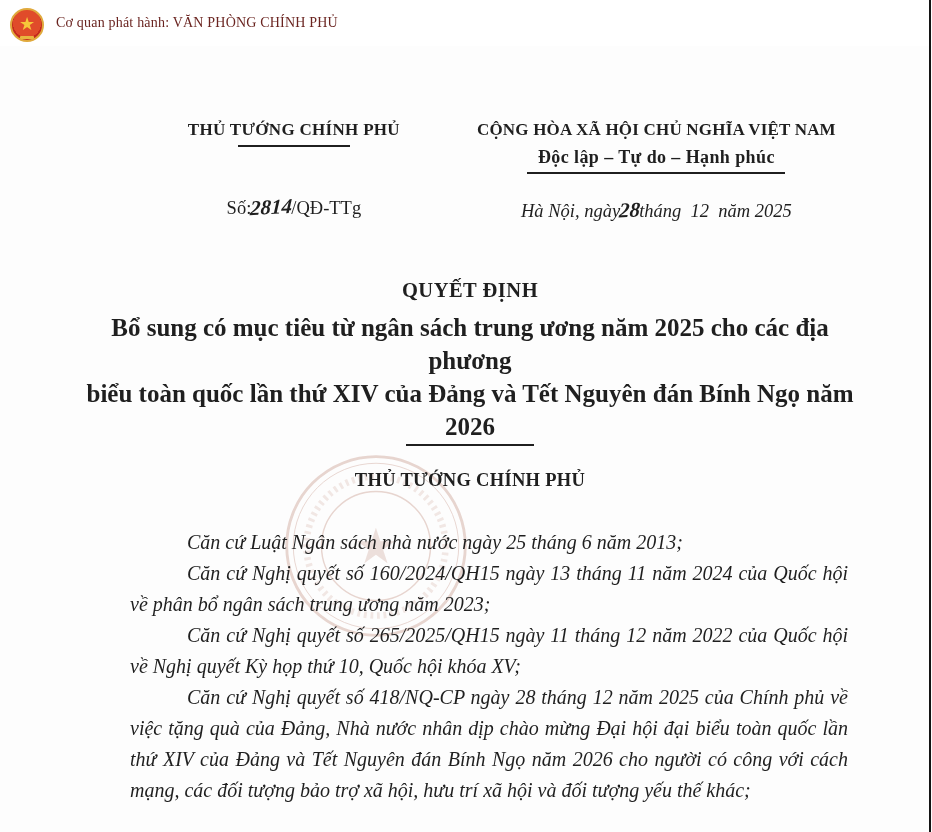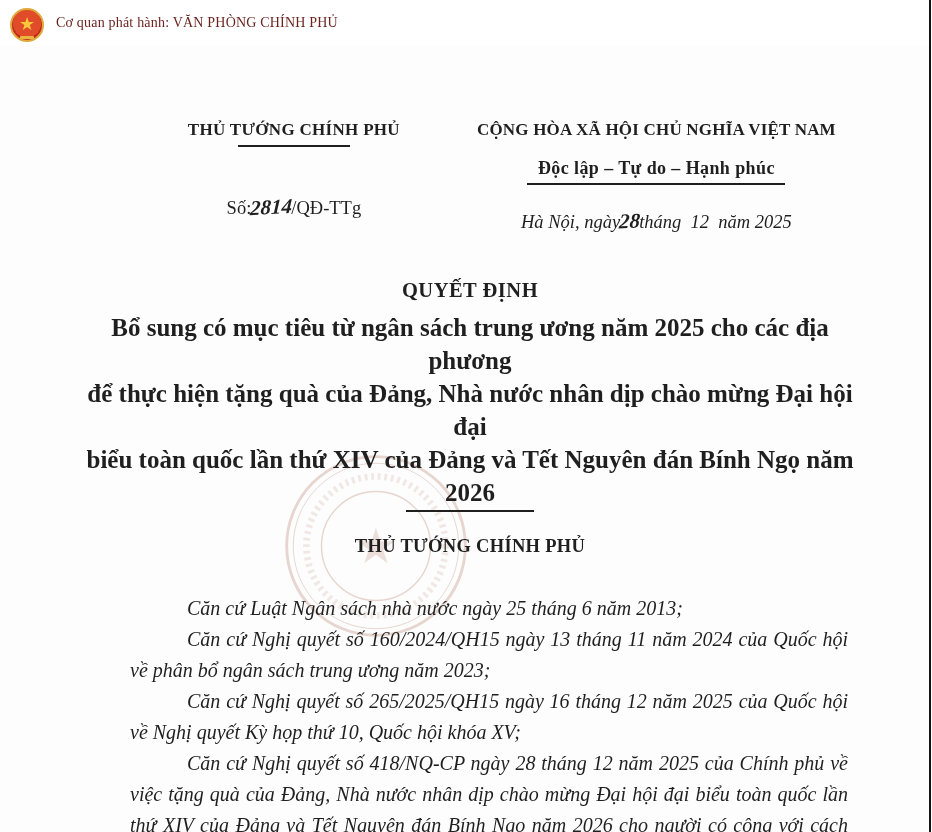--- a/index.html
+++ b/index.html
@@ -19,21 +19,21 @@
   
   .edge-line{position:absolute;top:0;right:1px;width:2px;height:832px;background:#141414;}
   
   .head-row{position:absolute;top:120px;left:85px;right:77px;display:flex;justify-content:space-between;}
   .head-left{width:340px;margin-left:45px;text-align:center;}
   .head-right{width:412px;text-align:center;}
   .issuer{font-size:17px;font-weight:bold;letter-spacing:.3px;}
   .rule{background:#1f1f1f;margin:0 auto;}
   .rule-issuer{width:112px;height:1.6px;margin-top:5px;}
   .nation{font-size:17px;font-weight:bold;letter-spacing:.2px;}
-  .motto{font-size:18px;font-weight:bold;margin-top:18px;letter-spacing:.4px;}
+  .motto{font-size:18px;font-weight:bold;margin-top:7px;letter-spacing:.4px;}
   .rule-motto{width:258px;height:2px;margin-top:4px;}
   .so-line{margin-top:50px;font-size:18.5px;}
   .date-line{margin-top:26px;font-size:18.5px;font-style:italic;}
   .hand{display:inline-block;font-weight:bold;font-style:italic;font-size:21px;
     transform:rotate(-3deg) skewX(-6deg);letter-spacing:0;line-height:1;margin:0 -1px;}
   .pre{white-space:pre;}
   
   .doc-main{position:absolute;top:277px;left:85px;right:77px;z-index:2;}
   .doc-title{text-align:center;font-size:20.5px;font-weight:bold;letter-spacing:.5px;line-height:27px;font-family:Liberation Serif, serif;}
   .doc-subtitle{margin-top:7px;text-align:center;font-size:25px;font-weight:bold;line-height:33px;}
@@ -81,28 +81,27 @@
       <div class="motto">Độc lập – Tự do – Hạnh phúc</div>
       <div class="rule rule-motto"></div>
       <div class="date-line"><span>Hà Nội, ngày</span><span class="hand">28</span><span class="pre">tháng  12  năm 2025</span></div>
     </div>
   </div>
 
   <div class="doc-main">
     <div class="doc-title">QUYẾT ĐỊNH</div>
     <div class="doc-subtitle">
       <span style="display:block">Bổ sung có mục tiêu từ ngân sách trung ương năm 2025 cho các địa phương</span>
-      <span style="display:block">để thực hiện tặng quà của Đảng, Nhà nước nhân dịp chào mừng Đại hội đại</span>
       <span style="display:block">biểu toàn quốc lần thứ XIV của Đảng và Tết Nguyên đán Bính Ngọ năm 2026</span>
     </div>
     <div class="rule rule-subtitle"></div>
     <div class="authority">THỦ TƯỚNG CHÍNH PHỦ</div>
     <div class="bodytext">
       <p>Căn cứ Luật Ngân sách nhà nước ngày 25 tháng 6 năm 2013;</p>
       <p>Căn cứ Nghị quyết số 160/2024/QH15 ngày 13 tháng 11 năm 2024 của Quốc hội về phân bổ ngân sách trung ương năm 2023;</p>
-      <p>Căn cứ Nghị quyết số 265/2025/QH15 ngày 16 tháng 12 năm 2025 của Quốc hội về Nghị quyết Kỳ họp thứ 10, Quốc hội khóa XV;</p>
+      <p>Căn cứ Nghị quyết số 265/2025/QH15 ngày 11 tháng 12 năm 2022 của Quốc hội về Nghị quyết Kỳ họp thứ 10, Quốc hội khóa XV;</p>
       <p>Căn cứ Nghị quyết số 418/NQ-CP ngày 28 tháng 12 năm 2025 của Chính phủ về việc tặng quà của Đảng, Nhà nước nhân dịp chào mừng Đại hội đại biểu toàn quốc lần thứ XIV của Đảng và Tết Nguyên đán Bính Ngọ năm 2026 cho người có công với cách mạng, các đối tượng bảo trợ xã hội, hưu trí xã hội và đối tượng yếu thế khác;</p>
     </div>
   </div>
 
   <div class="partial-line">Theo đề nghị của Bộ trưởng Bộ Tài chính tại văn bản số</div>
 
 </div>
 
 </body></html>

